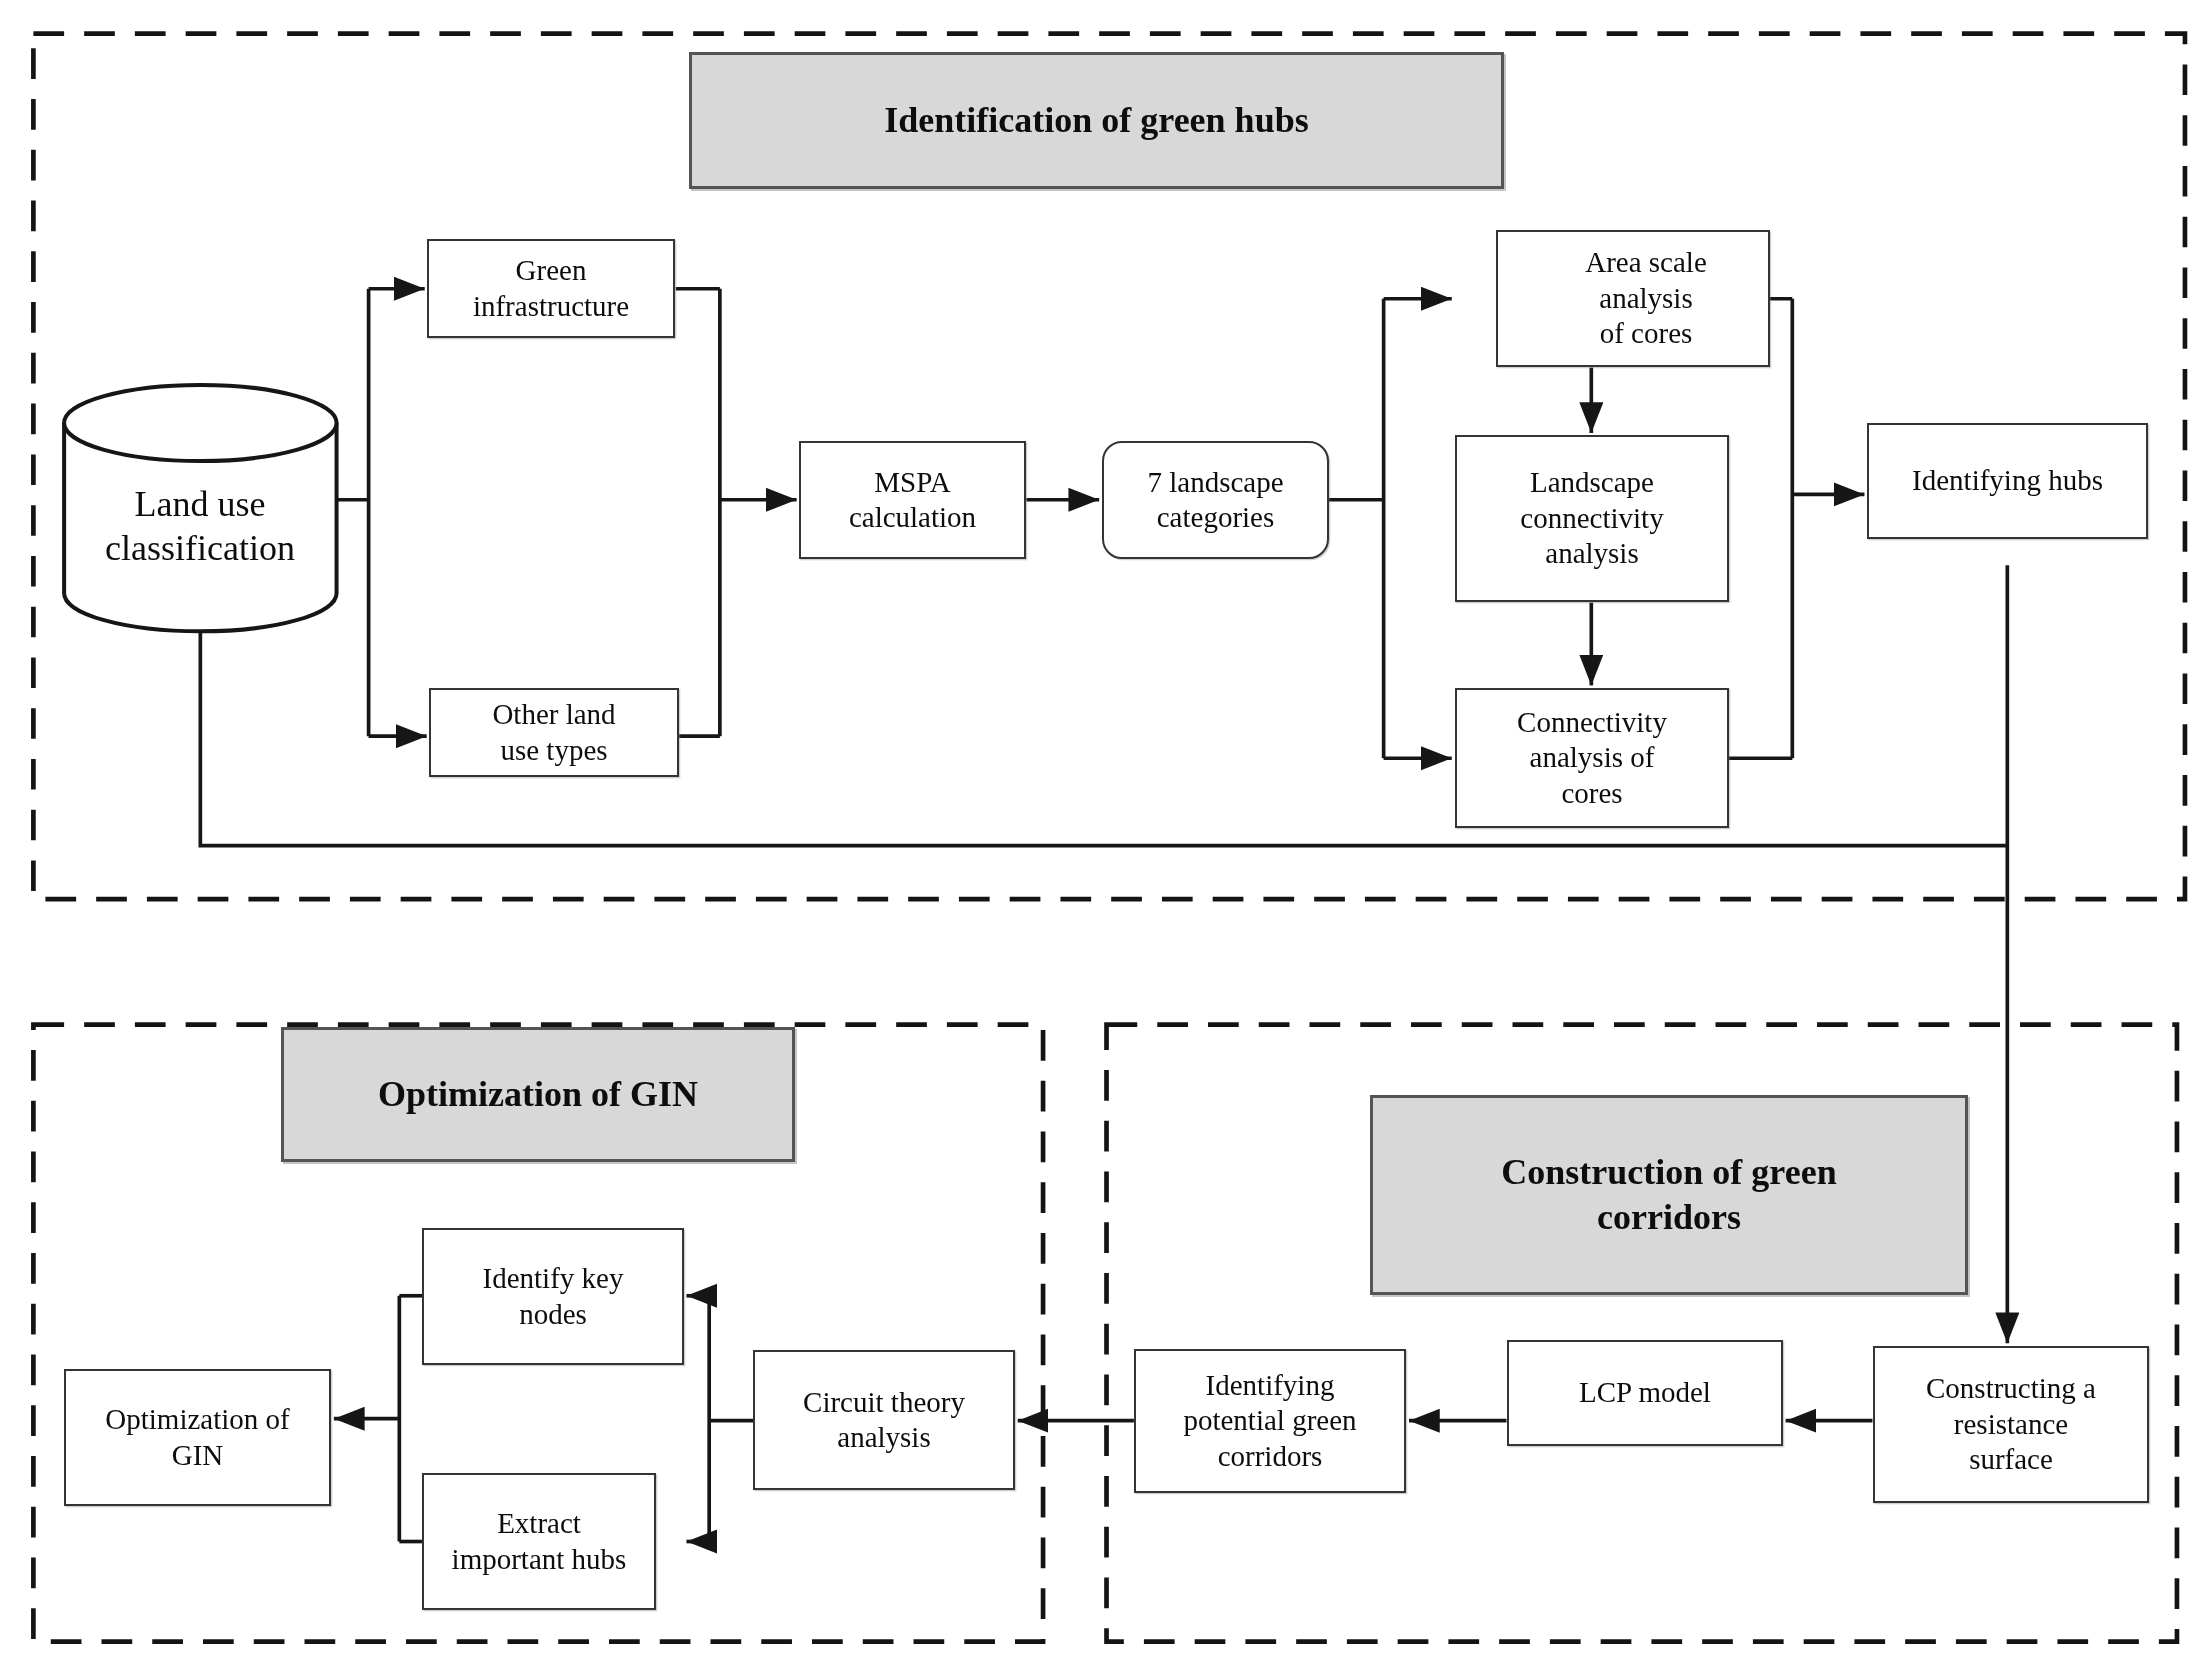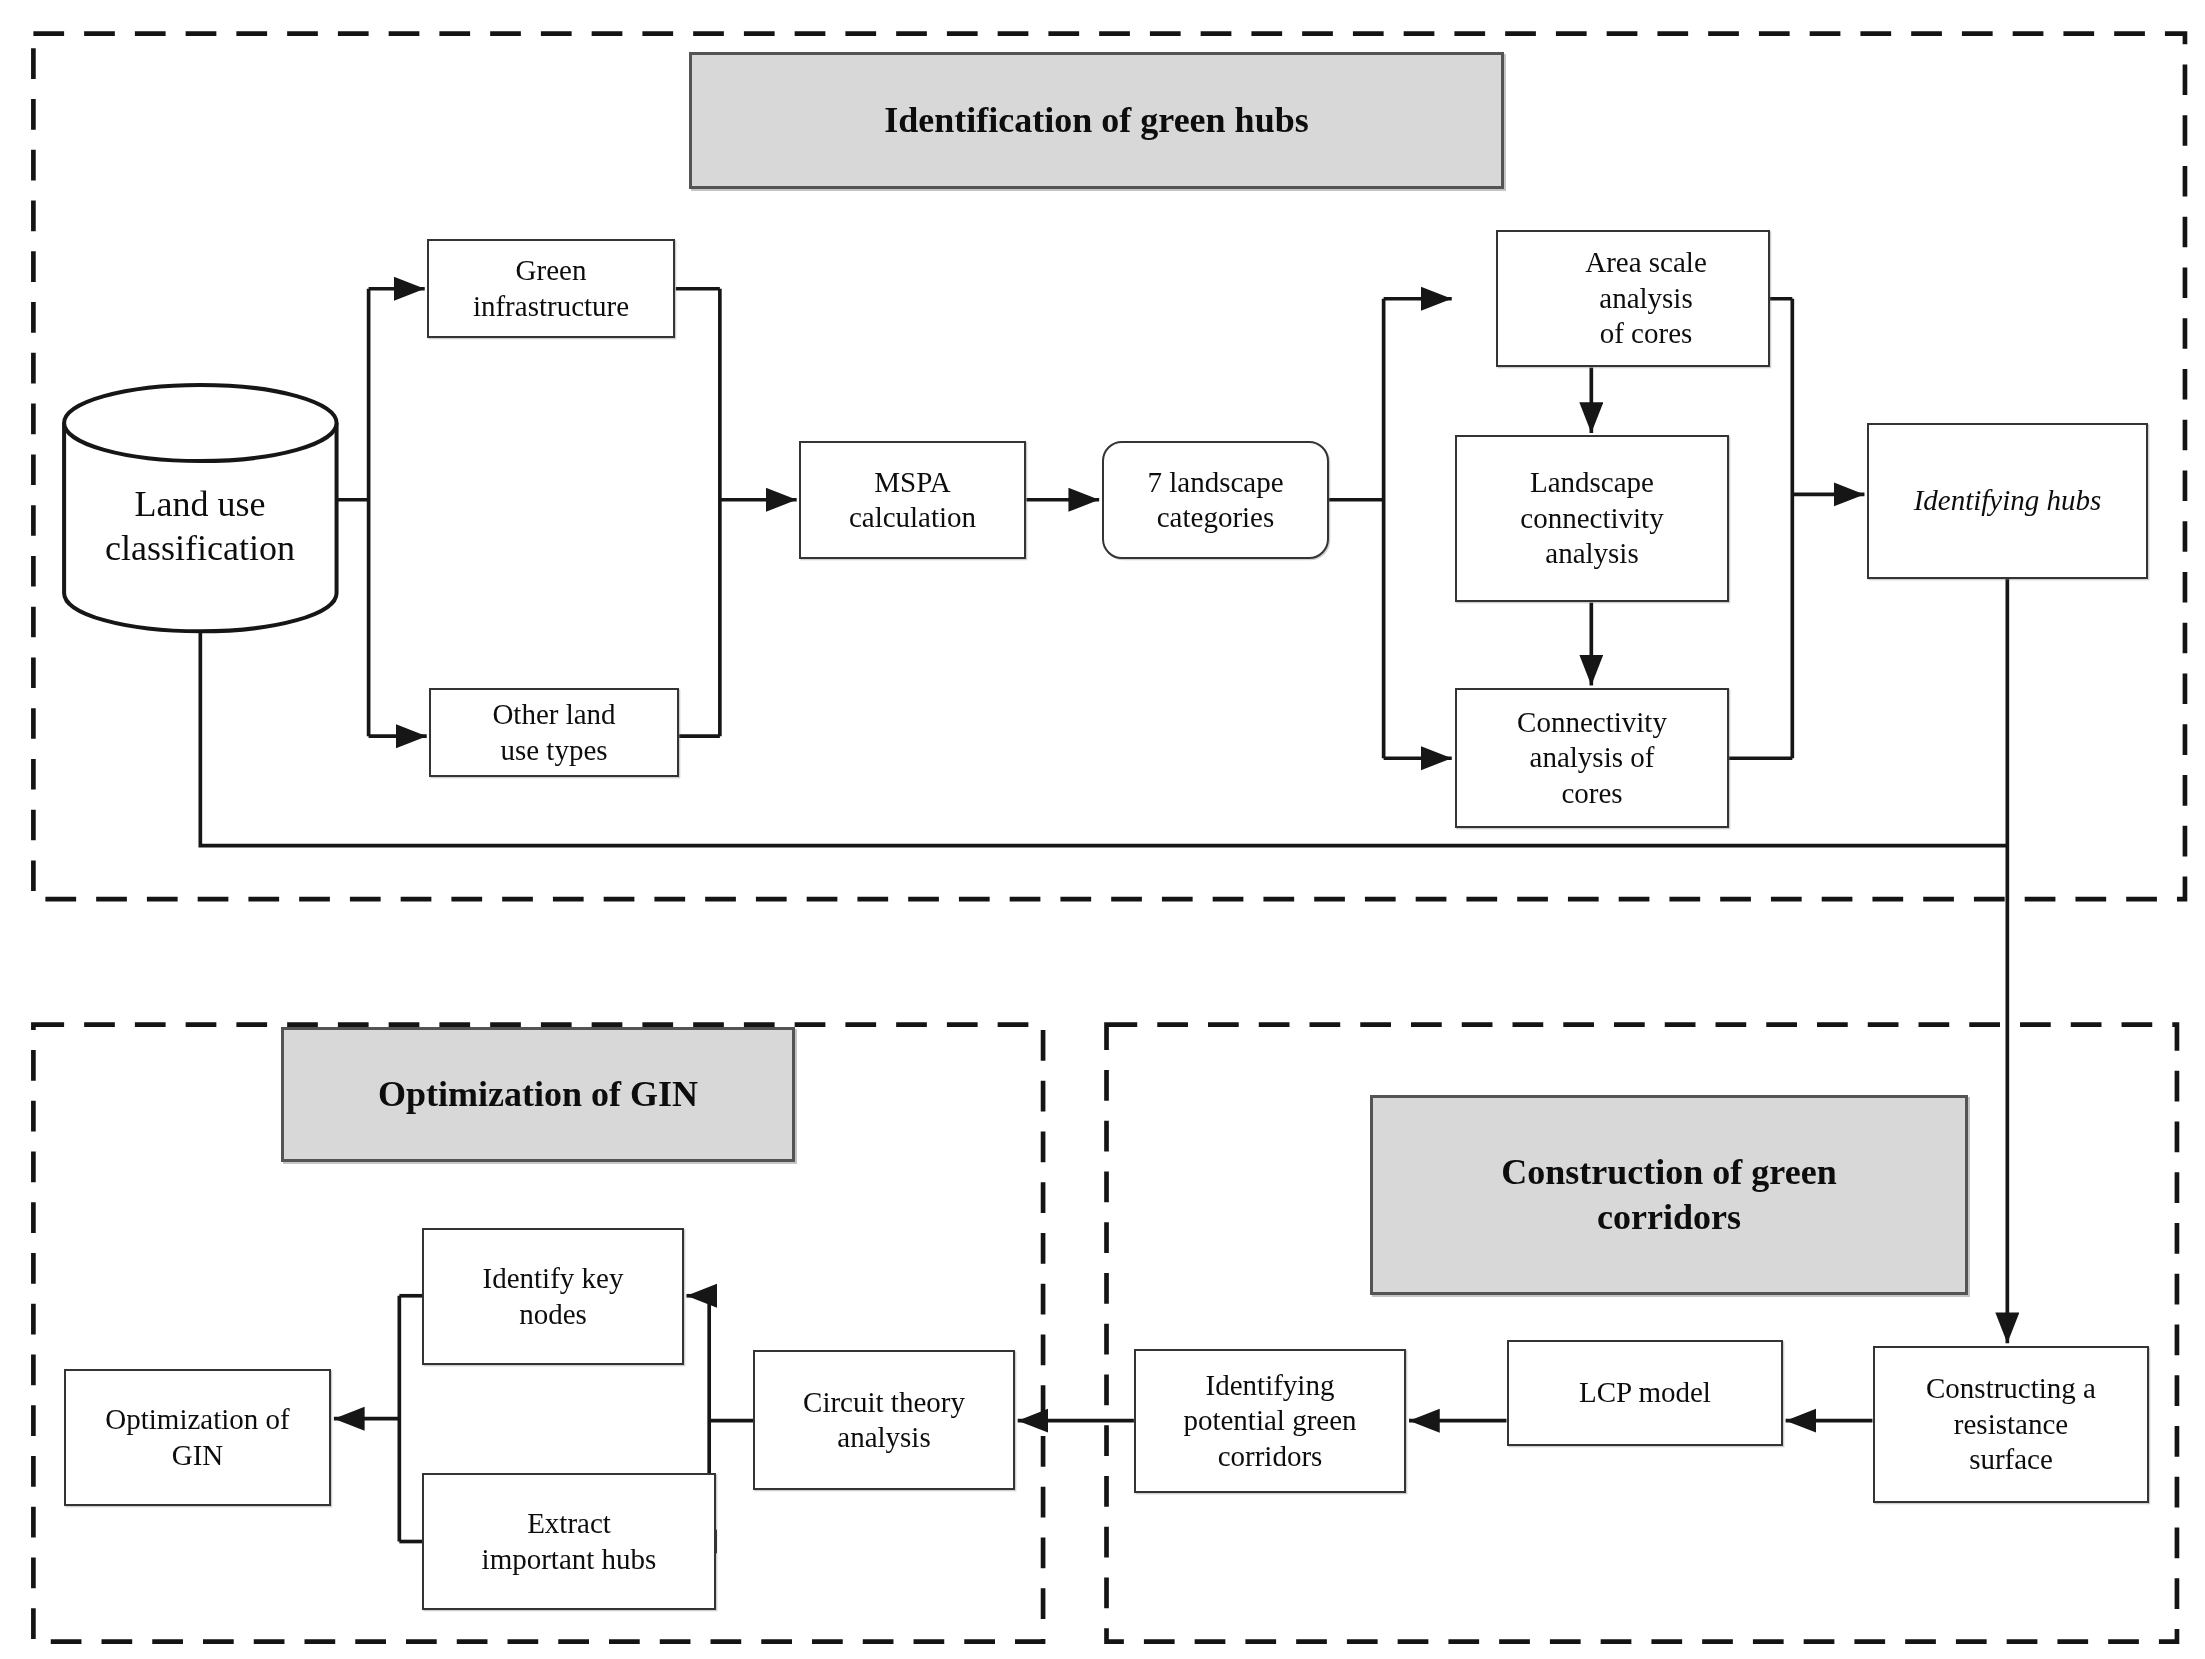--- a/index.html
+++ b/index.html
@@ -119,27 +119,27 @@
 categories</div>
   <div class="node" style="left:1496px;top:230px;width:274px;height:137px;padding-left:26px;">Area scale
 analysis
 of cores</div>
   <div class="node" style="left:1455px;top:435px;width:274px;height:167px;">Landscape
 connectivity
 analysis</div>
   <div class="node" style="left:1455px;top:688px;width:274px;height:140px;">Connectivity
 analysis of
 cores</div>
-  <div class="node" style="left:1867px;top:423px;width:281px;height:156px;font-style:italic;">Identifying hubs</div>
+  <div class="node" style="left:1867px;top:423px;width:281px;height:116px;">Identifying hubs</div>
 
   <div class="node" style="left:64px;top:1369px;width:267px;height:137px;">Optimization of
 GIN</div>
   <div class="node" style="left:422px;top:1228px;width:262px;height:137px;">Identify key
 nodes</div>
-  <div class="node" style="left:422px;top:1473px;width:294px;height:137px;">Extract
+  <div class="node" style="left:422px;top:1473px;width:234px;height:137px;">Extract
 important hubs</div>
   <div class="node" style="left:753px;top:1350px;width:262px;height:140px;">Circuit theory
 analysis</div>
 
   <div class="node" style="left:1134px;top:1349px;width:272px;height:144px;">Identifying
 potential green
 corridors</div>
   <div class="node" style="left:1507px;top:1316px;width:276px;height:106px;margin-top:24px;">LCP model</div>
   <div class="node" style="left:1873px;top:1346px;width:276px;height:157px;">Constructing a
 resistance

